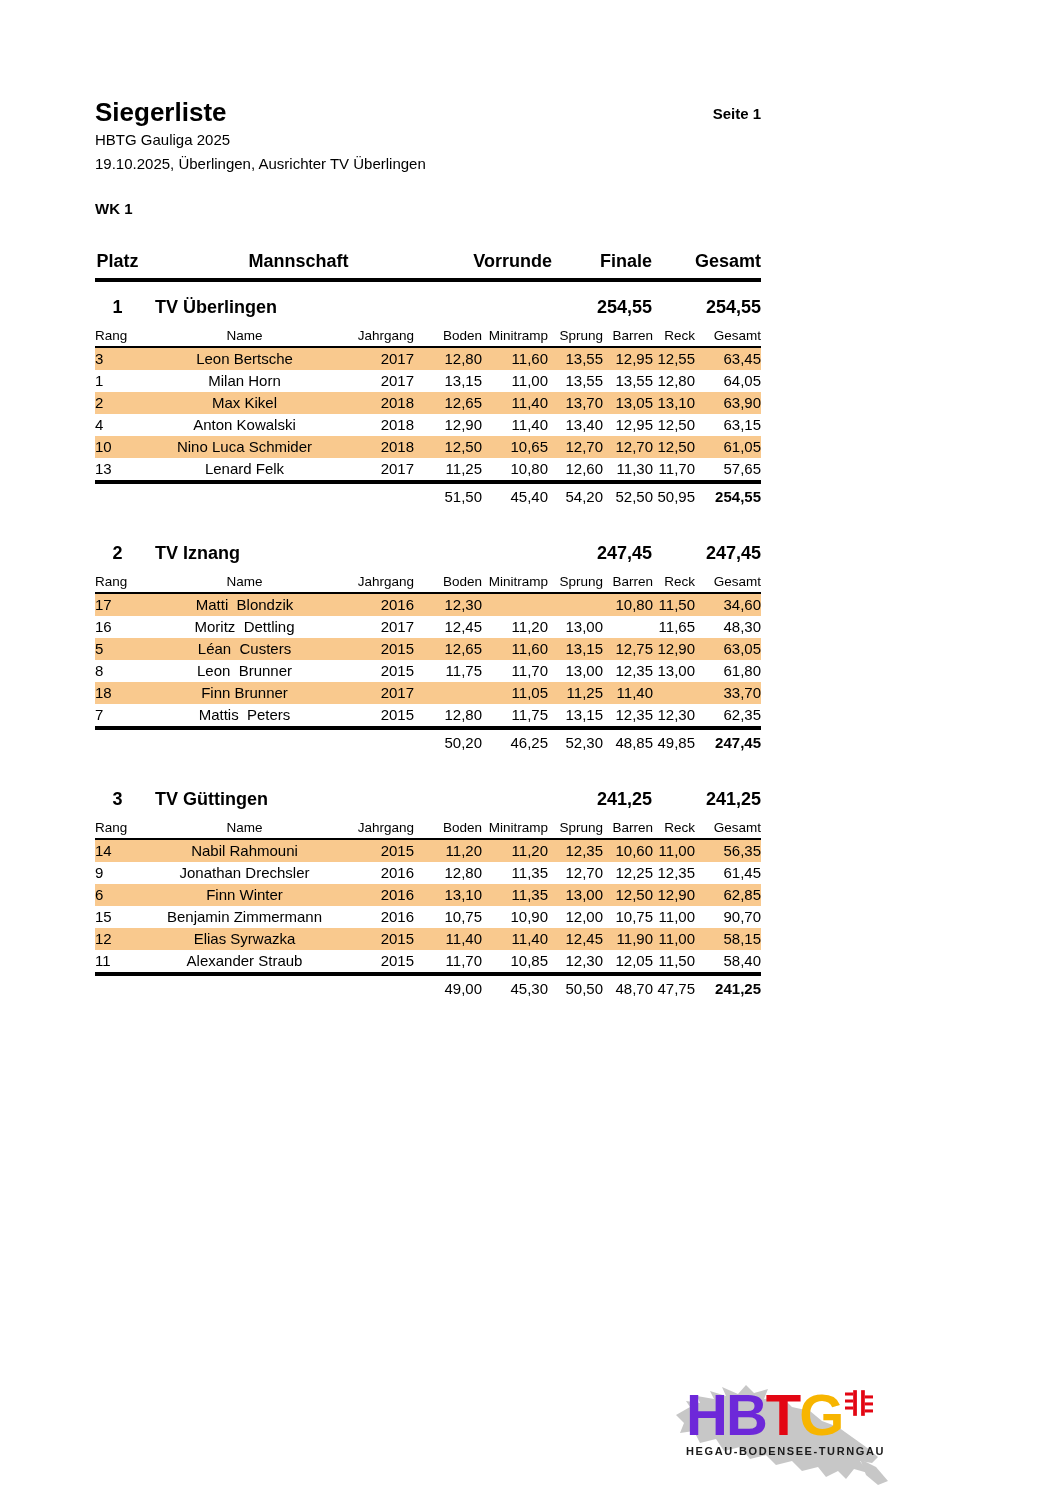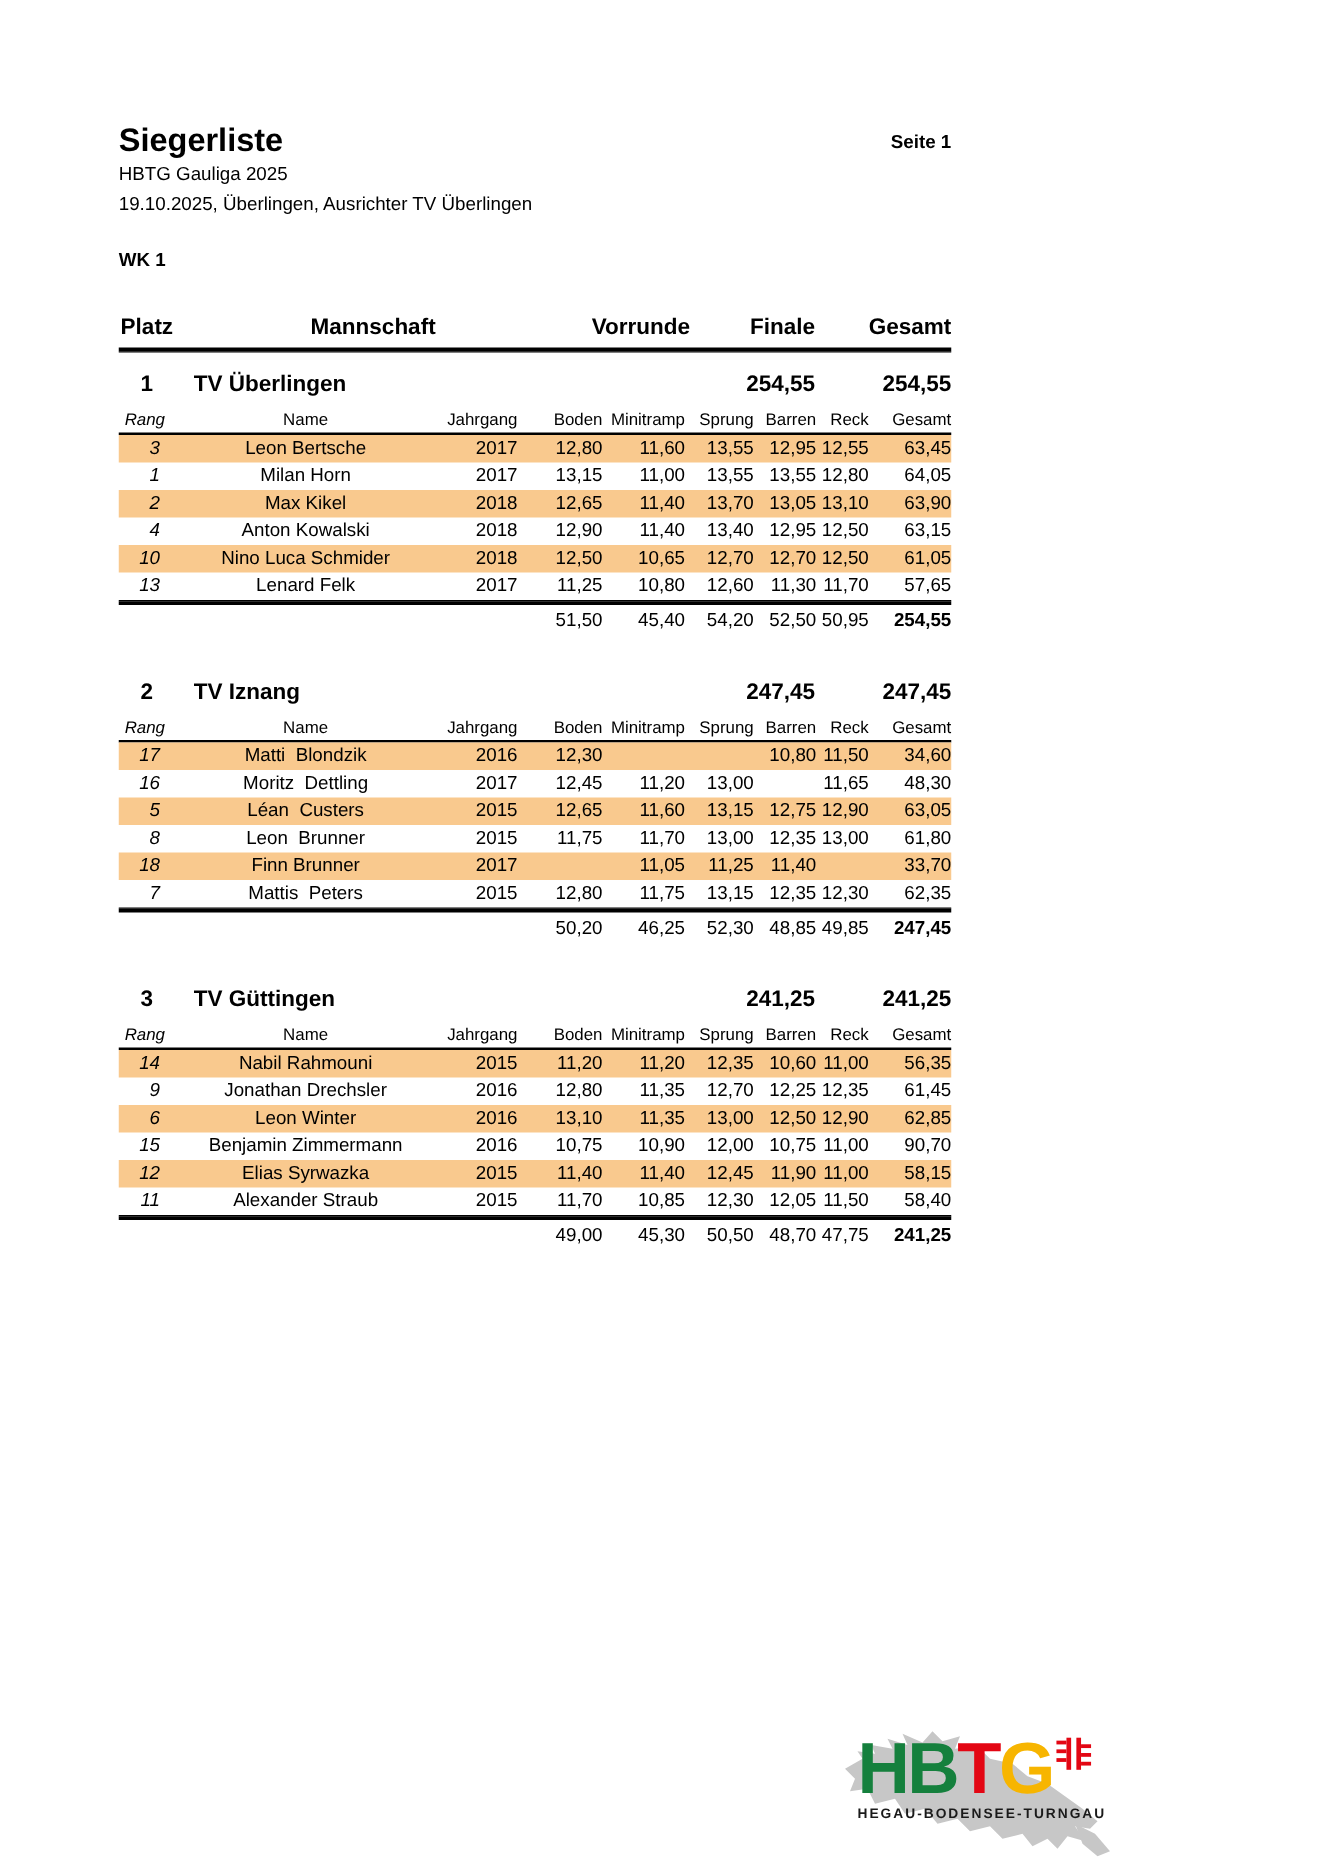--- a/index.html
+++ b/index.html
@@ -38,21 +38,21 @@
   .team-head { font-size: 18px; font-weight: bold; margin-top: 10px; height: 30px; align-items: center; }
   .team-head .t-platz { text-align: center; }
   .team-head .t-name  { padding-left: 15px; }
 
   .sub-head { font-size: 13.5px; height: 26px; align-items: end; padding-bottom: 3px;
               border-bottom: 2px solid #000; }
 
   .row { font-size: 15px; height: 22px; line-height: 22px; }
   .row.hl { background: var(--hl, #f9c98e); }
 
-  .c-rang { text-align: right; padding-right: 12px; font-style: italic; }
+  .c-rang { text-align: left; padding-right: 12px; }
   .c-name { text-align: center; padding-left: 15px; white-space: pre; overflow: hidden; }
   .c-jahrgang, .c-boden, .c-minitramp, .c-sprung, .c-barren, .c-reck, .c-gesamt { text-align: right; }
 
   .sub-head .c-rang { padding-right: 8px; }
 
   .totals-rule { height: 3px; border-top: 1px solid #000; border-bottom: 3px solid #000; }
   .row.totals { height: 26px; line-height: 26px; background: none; }
   .row.totals .c-gesamt { font-weight: bold; }
 
   .team-block { margin-top: 0; }
@@ -63,21 +63,21 @@
     position: absolute;
     right: 16px;
     bottom: 10px;
     width: 256px;
     height: 124px;
   }
   .logo svg.silhouette { position: absolute; inset: 0; width: 100%; height: 100%; }
   .logo-content { position: absolute; left: 44px; top: 26px; }
   .logo-word { display: flex; align-items: flex-start; line-height: 1; }
   .logo-word .ltr { font-size: 58px; font-weight: bold; letter-spacing: -2px; line-height: 52px; font-family: "Liberation Sans", sans-serif; }
-  .ltr-hb { color: #15803d; }
+  .ltr-hb { color: #6d28d9; }
   .ltr-t  { color: var(--logo-red, #e30613); }
   .ltr-g  { color: var(--logo-gold, #f7b500); }
   .kreuz  { width: 28px; height: 28px; margin-left: 3px; margin-top: 0; }
   .logo-tagline { font-size: 11px; font-weight: bold; letter-spacing: 1.6px; color: #1a1a1a; margin-top: 4px; white-space: nowrap; }
 </style>
 </head>
 <body>
 
 <div class="page">
 
@@ -339,21 +339,21 @@
             <span class="c-jahrgang">2016</span>
             <span class="c-boden">12,80</span>
             <span class="c-minitramp">11,35</span>
             <span class="c-sprung">12,70</span>
             <span class="c-barren">12,25</span>
             <span class="c-reck">12,35</span>
             <span class="c-gesamt">61,45</span>
           </div>
           <div class="row grid9 hl">
             <span class="c-rang">6</span>
-            <span class="c-name">Leon Winter</span>
+            <span class="c-name">Finn Winter</span>
             <span class="c-jahrgang">2016</span>
             <span class="c-boden">13,10</span>
             <span class="c-minitramp">11,35</span>
             <span class="c-sprung">13,00</span>
             <span class="c-barren">12,50</span>
             <span class="c-reck">12,90</span>
             <span class="c-gesamt">62,85</span>
           </div>
           <div class="row grid9">
             <span class="c-rang">15</span>

